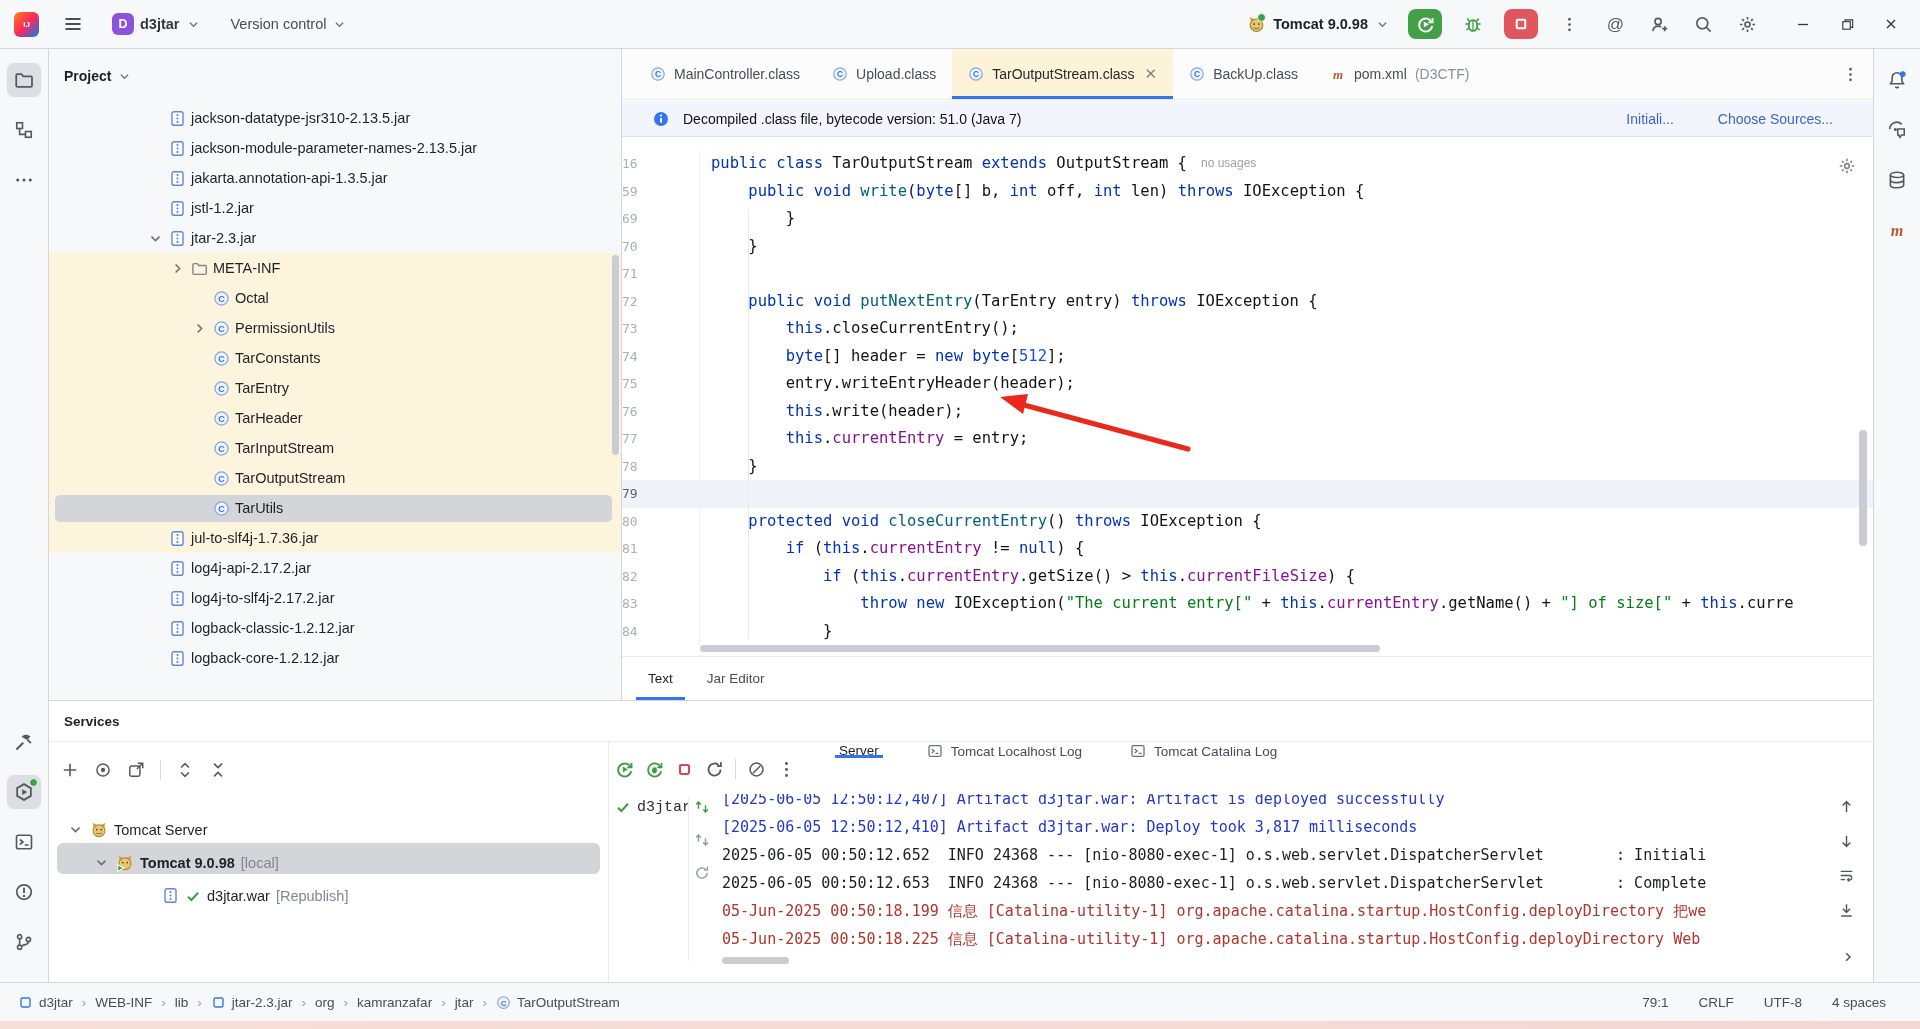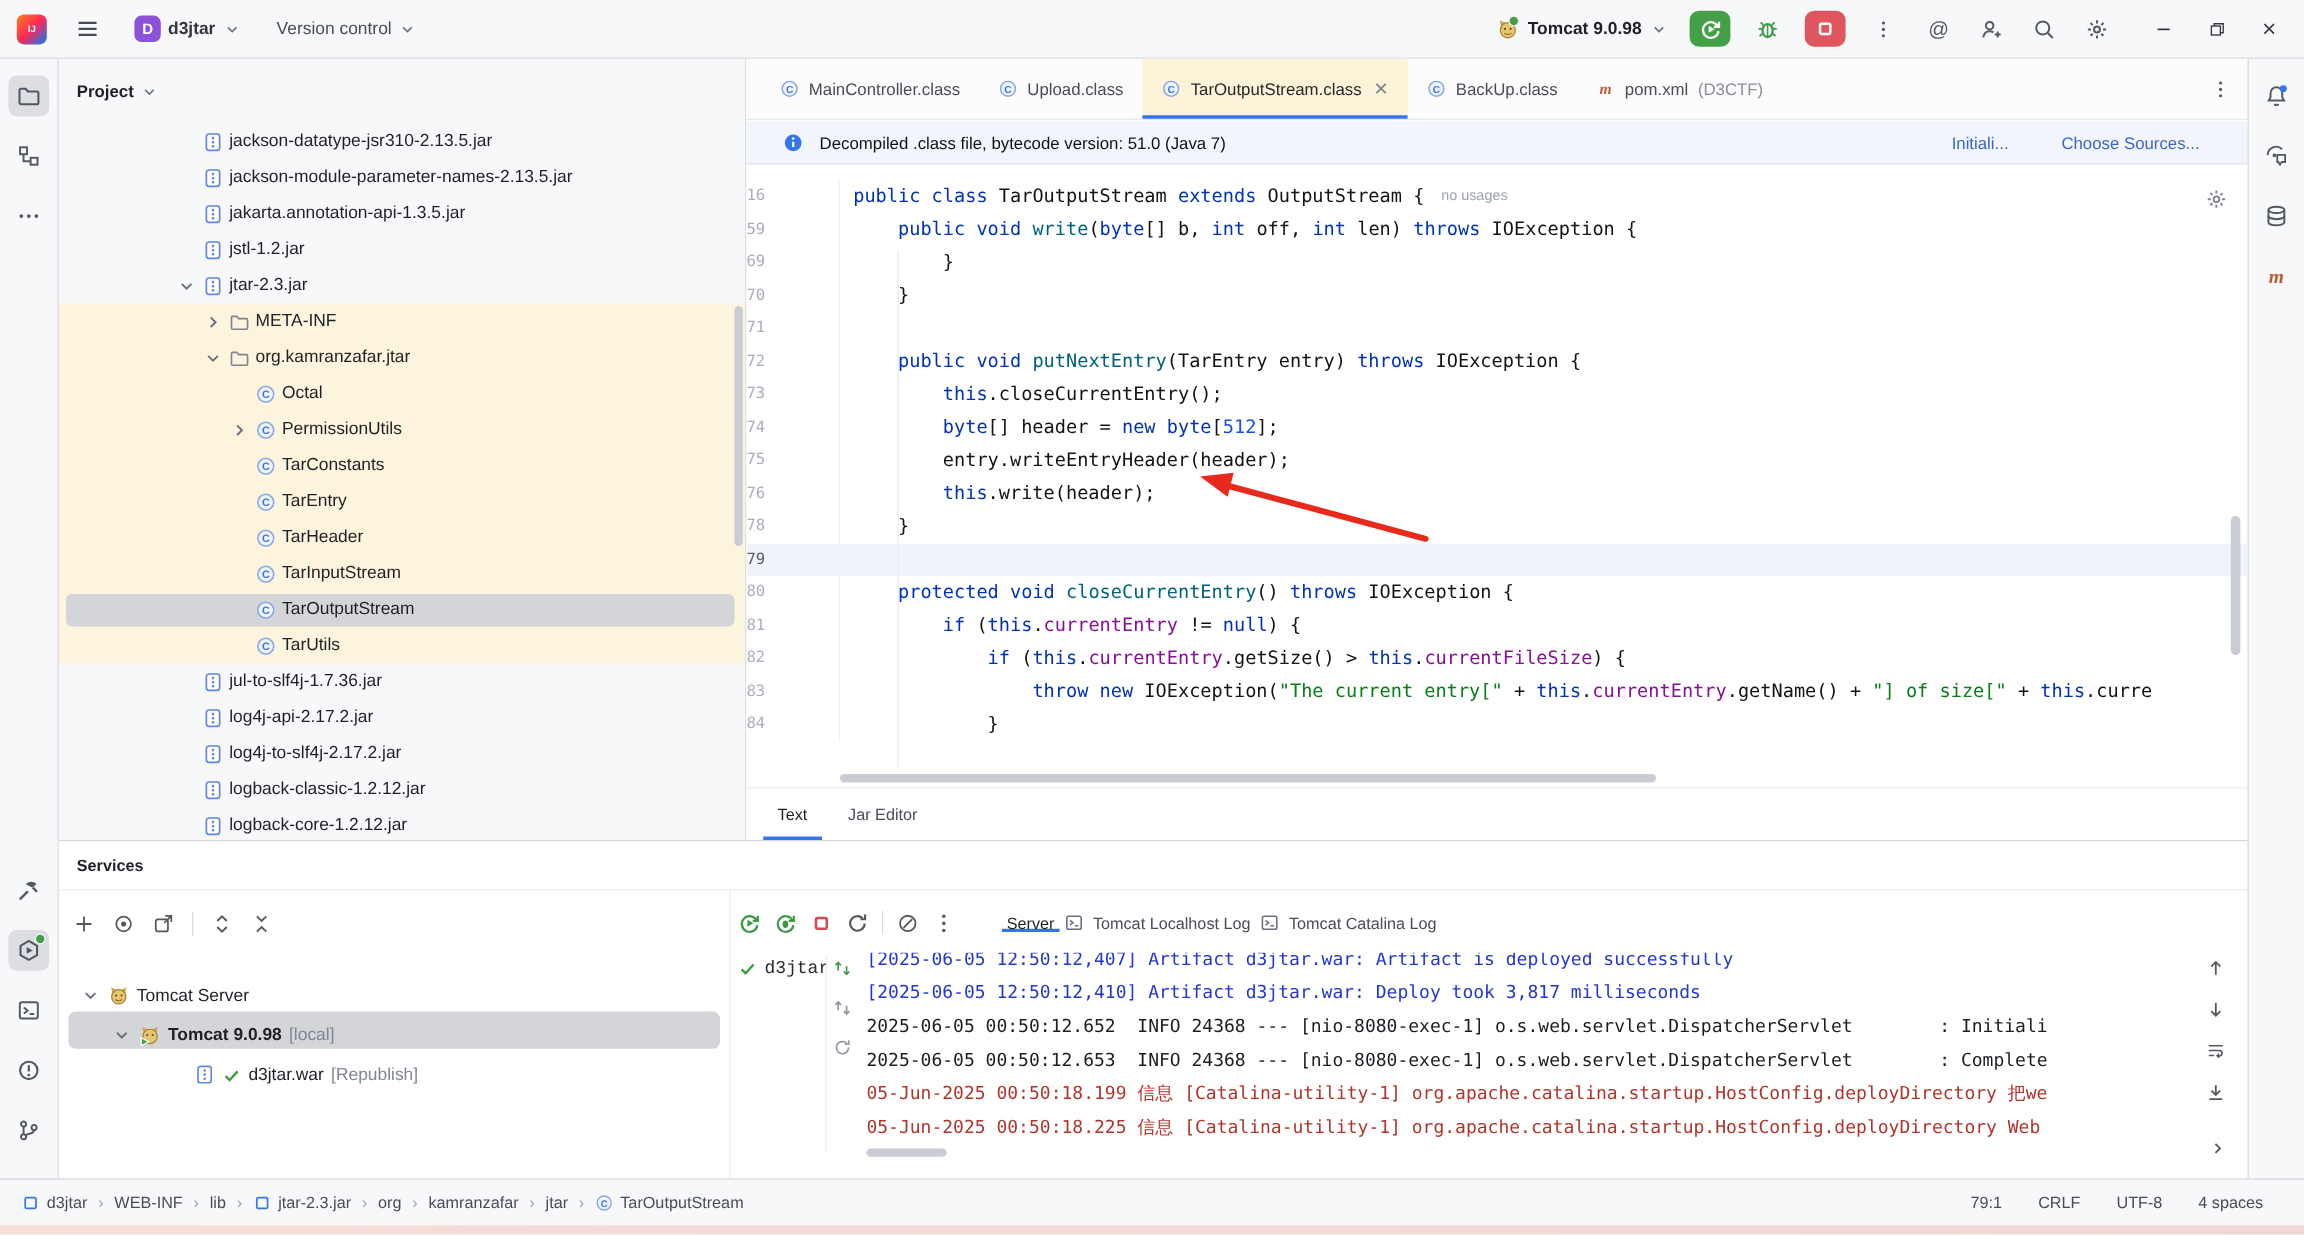--- a/index.html
+++ b/index.html
@@ -85,21 +85,21 @@
   
   #services{left:49px;top:700px;width:1824px;height:282px;background:#fff;border-top:1px solid #d4d6db;box-sizing:border-box;}
   #sv-head{height:40px;display:flex;align-items:center;padding-left:15px;font-weight:bold;font-size:13.5px;border-bottom:1px solid #ebecf0;}
   #sv-tree-toolbar{position:absolute;left:12px;top:46px;height:46px;display:flex;align-items:center;gap:15px;color:#55585f;}
   .vdiv{width:1px;height:20px;background:#d8dade;}
   #sv-tree{position:absolute;left:0;top:112px;width:559px;}
   .srow{height:33px;display:flex;align-items:center;gap:6px;font-size:14.5px;position:relative;}
   #sv-sel{position:absolute;left:8px;top:142px;width:543px;height:31px;background:#D4D5D9;border-radius:6px;}
   #sv-vdiv{position:absolute;left:559px;top:41px;width:1px;height:240px;background:#ebecf0;}
   #con-toolbar{position:absolute;left:566px;top:42px;height:52px;display:flex;align-items:center;gap:11px;color:#55585f;}
-  #con-tabs{display:flex;align-items:center;height:52px;margin-left:28px;}
+  #con-tabs{display:flex;align-items:flex-start;height:52px;margin-left:28px;gap:40px;}
   .ctab{display:flex;align-items:center;gap:8px;font-size:13.5px;color:#494b57;padding:0 4px;}
   .ctab.active{box-shadow:inset 0 -3px 0 #3574F0;color:#1f2026;}
   #runner{position:absolute;left:566px;top:98px;width:74px;overflow:hidden;display:flex;align-items:flex-start;gap:6px;
           font-size:15px;color:#2b2d33;white-space:nowrap;font-family:Liberation Mono, monospace;}
   #con-gutter{position:absolute;left:645px;top:98px;display:flex;flex-direction:column;gap:17px;}
   #con-gdiv{position:absolute;left:639px;top:96px;width:1px;height:164px;background:#ebecf0;}
   #console{position:absolute;left:673px;top:93px;width:1112px;height:160px;overflow:hidden;}
   #console pre{margin:-9px 0 0 0;font-family:"DejaVu Sans Mono",monospace;font-size:15px;line-height:28px;}
   .log-blue{color:#2337CD}.log-plain{color:#1b1d22}.log-red{color:#B0342B}
   #con-side{position:absolute;left:1789px;top:96px;display:flex;flex-direction:column;gap:17px;color:#55585f;}
@@ -411,33 +411,20 @@
             <svg viewBox="0 0 16 16">
               <path d="M6.2 4.2 10 8l-3.8 3.8" fill="none" stroke="currentColor" stroke-width="1.5"></path>
             </svg>
           </span>
           <span class="ic" style="width: 17px; height: 17px;">
             <svg viewBox="0 0 16 16">
               <path d="M1.8 4.4c0-.5.4-1 1-1h3.1l1.5 1.8h6c.5 0 1 .4 1 1v6.3c0 .5-.5 1-1 1h-10.6c-.6 0-1-.5-1-1z" fill="none" stroke="#7F838E" stroke-width="1.3"></path>
             </svg>
           </span>
           <span>META-INF</span>
-        </div>
-        <div class="prow" style="padding-left: 120px;">
-          <span class="ic chev">
-            <svg viewBox="0 0 16 16">
-              <path d="M4.2 6.2 8 10l3.8-3.8" fill="none" stroke="currentColor" stroke-width="1.5"></path>
-            </svg>
-          </span>
-          <span class="ic" style="width: 17px; height: 17px;">
-            <svg viewBox="0 0 16 16">
-              <path d="M1.8 4.4c0-.5.4-1 1-1h3.1l1.5 1.8h6c.5 0 1 .4 1 1v6.3c0 .5-.5 1-1 1h-10.6c-.6 0-1-.5-1-1z" fill="none" stroke="#7F838E" stroke-width="1.3"></path>
-            </svg>
-          </span>
-          <span>org.kamranzafar.jtar</span>
         </div>
         <div class="prow" style="padding-left: 142px;">
           <span class="ic chev"></span>
           <span class="ic" style="width: 17px; height: 17px;">
             <svg viewBox="0 0 16 16">
               <circle cx="8" cy="8" r="6.2" fill="#EEF4FE" stroke="#88A4E2" stroke-width="1.2"></circle>
               <text x="8" y="11.2" font-size="8.5" font-weight="bold" fill="#3574F0" text-anchor="middle" font-family="Liberation Sans,sans-serif">C</text>
             </svg>
           </span>
           <span>Octal</span>
@@ -654,20 +641,21 @@
         <div class="crow"><span class="gut">16</span><span class="src"><span class="k">public </span><span class="k">class </span><span class="p">TarOutputStream </span><span class="k">extends </span><span class="p">OutputStream {</span></span><span class="hint">no usages</span></div>
         <div class="crow"><span class="gut">59</span><span class="src"><span class="p">    </span><span class="k">public </span><span class="k">void </span><span class="m">write</span><span class="p">(</span><span class="k">byte</span><span class="p">[] b, </span><span class="k">int</span><span class="p"> off, </span><span class="k">int</span><span class="p"> len) </span><span class="k">throws </span><span class="p">IOException {</span></span></div>
         <div class="crow"><span class="gut">69</span><span class="src"><span class="p">        }</span></span></div>
         <div class="crow"><span class="gut">70</span><span class="src"><span class="p">    }</span></span></div>
         <div class="crow"><span class="gut">71</span><span class="src"></span></div>
         <div class="crow"><span class="gut">72</span><span class="src"><span class="p">    </span><span class="k">public </span><span class="k">void </span><span class="m">putNextEntry</span><span class="p">(TarEntry entry) </span><span class="k">throws </span><span class="p">IOException {</span></span></div>
         <div class="crow"><span class="gut">73</span><span class="src"><span class="p">        </span><span class="k">this</span><span class="p">.closeCurrentEntry();</span></span></div>
         <div class="crow"><span class="gut">74</span><span class="src"><span class="p">        </span><span class="k">byte</span><span class="p">[] header = </span><span class="k">new </span><span class="k">byte</span><span class="p">[</span><span class="n">512</span><span class="p">];</span></span></div>
         <div class="crow"><span class="gut">75</span><span class="src"><span class="p">        entry.writeEntryHeader(header);</span></span></div>
         <div class="crow"><span class="gut">76</span><span class="src"><span class="p">        </span><span class="k">this</span><span class="p">.write(header);</span></span></div>
+        <div class="crow"><span class="gut">77</span><span class="src"><span class="p">        </span><span class="k">this</span><span class="p">.</span><span class="f">currentEntry</span><span class="p"> = entry;</span></span></div>
         <div class="crow"><span class="gut">78</span><span class="src"><span class="p">    }</span></span></div>
         <div class="crow caret"><span class="gut">79</span><span class="src"></span></div>
         <div class="crow"><span class="gut">80</span><span class="src"><span class="p">    </span><span class="k">protected </span><span class="k">void </span><span class="m">closeCurrentEntry</span><span class="p">() </span><span class="k">throws </span><span class="p">IOException {</span></span></div>
         <div class="crow"><span class="gut">81</span><span class="src"><span class="p">        </span><span class="k">if </span><span class="p">(</span><span class="k">this</span><span class="p">.</span><span class="f">currentEntry</span><span class="p"> != </span><span class="k">null</span><span class="p">) {</span></span></div>
         <div class="crow"><span class="gut">82</span><span class="src"><span class="p">            </span><span class="k">if </span><span class="p">(</span><span class="k">this</span><span class="p">.</span><span class="f">currentEntry</span><span class="p">.getSize() &gt; </span><span class="k">this</span><span class="p">.</span><span class="f">currentFileSize</span><span class="p">) {</span></span></div>
         <div class="crow"><span class="gut">83</span><span class="src"><span class="p">                </span><span class="k">throw </span><span class="k">new </span><span class="p">IOException(</span><span class="s">"The current entry["</span><span class="p"> + </span><span class="k">this</span><span class="p">.</span><span class="f">currentEntry</span><span class="p">.getName() + </span><span class="s">"] of size["</span><span class="p"> + </span><span class="k">this</span><span class="p">.curre</span></span></div>
         <div class="crow"><span class="gut">84</span><span class="src"><span class="p">            }</span></span></div>
       </div>
     <div id="code-guide"></div>
     <span class="ic" id="editor-gear" style="width:18px;height:18px;">

